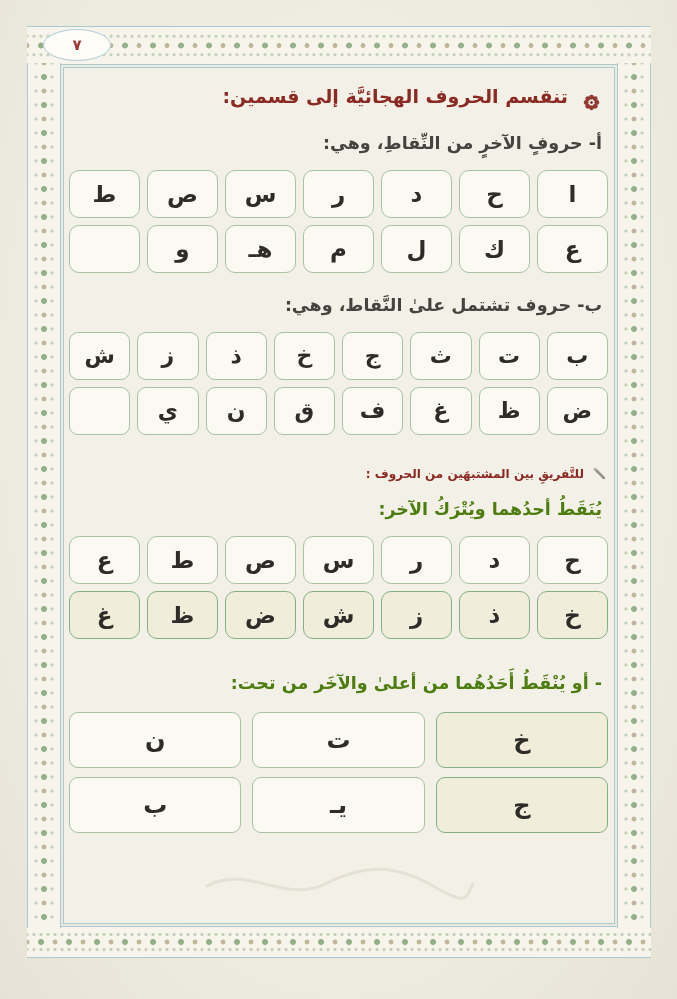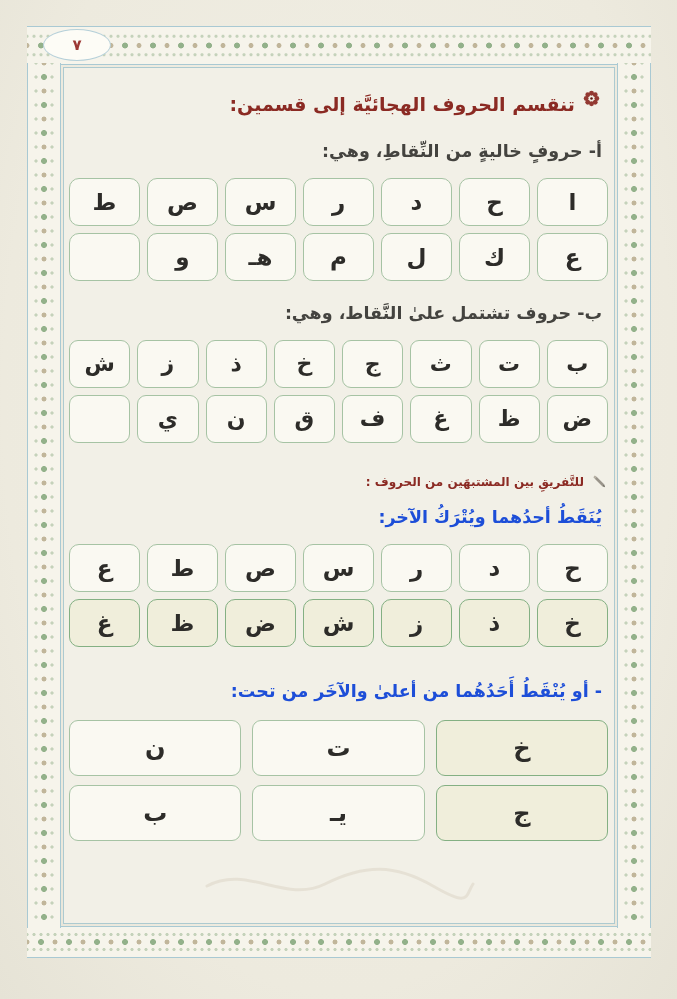--- a/index.html
+++ b/index.html
@@ -54,25 +54,25 @@
   }
   .page-number-oval{
     position:absolute;top:3px;left:16px;width:66px;height:30px;z-index:3;
     background:#fdfcf6;border:1px solid #b6d0d9;border-radius:50%;
     display:flex;align-items:center;justify-content:center;
     color:var(--number-red);font-size:15px;font-weight:bold;
   }
   
   .content{position:absolute;left:69px;right:69px;top:70px;direction:rtl;color:var(--text-dark);}
   .main-heading{
-    margin:20px 8px 0 0;display:flex;align-items:flex-start;gap:8px;
+    margin:12px 8px 0 0;display:flex;align-items:flex-end;gap:15px;
     color:var(--heading-red);font-size:19px;font-weight:bold;line-height:1.5;
   }
   .section-label{margin:18px 6px 0 0;font-size:17.5px;font-weight:bold;color:#44433f;line-height:1.6;}
-  .rule-text{margin:12px 6px 0 0;font-size:17.5px;font-weight:bold;color:#1d4ed8;line-height:1.6;}
+  .rule-text{margin:12px 6px 0 0;font-size:17.5px;font-weight:bold;color:#4d7c0f;line-height:1.6;}
   .red-heading{
     margin:30px 2px 0 0;display:flex;align-items:center;gap:7px;
     color:var(--heading-red);font-size:12px;font-weight:bold;line-height:1.5;
   }
   .grid{display:flex;gap:7px;margin-top:13px;}
   .grid + .grid{margin-top:7px;}
   .letter-box{
     flex:1;height:46px;background:var(--box-bg);
     border:1.6px solid var(--box-border);border-radius:10px;
     display:flex;align-items:center;justify-content:center;
@@ -120,21 +120,21 @@
           <circle cx="8" cy="3" r="2.3"></circle>
             <circle cx="11.5" cy="4.5" r="2.3"></circle>
         </g>
         <circle cx="8" cy="8" r="2.4" fill="#f2efe4"></circle>
         <circle cx="8" cy="8" r="1.2" fill="#5f1813"></circle>
       </svg>
     </span>
     <span>تنقسم الحروف الهجائيَّة إلى قسمين:</span>
   </div>
 
-  <div class="section-label">أ- حروفٍ خاليةٍ من النِّقاطِ، وهي:</div>
+  <div class="section-label">أ- حروفٍ الآخرٍ من النِّقاطِ، وهي:</div>
   <div class="grid">
       <div class="letter-box">ا</div>
       <div class="letter-box">ح</div>
       <div class="letter-box">د</div>
       <div class="letter-box">ر</div>
       <div class="letter-box">س</div>
       <div class="letter-box">ص</div>
       <div class="letter-box">ط</div>
     </div>
   <div class="grid">

